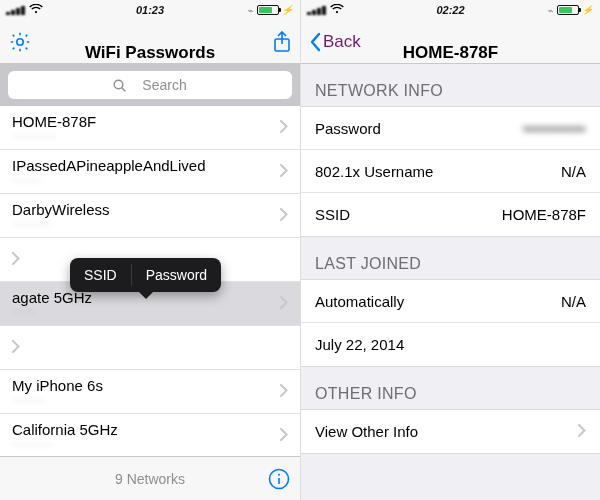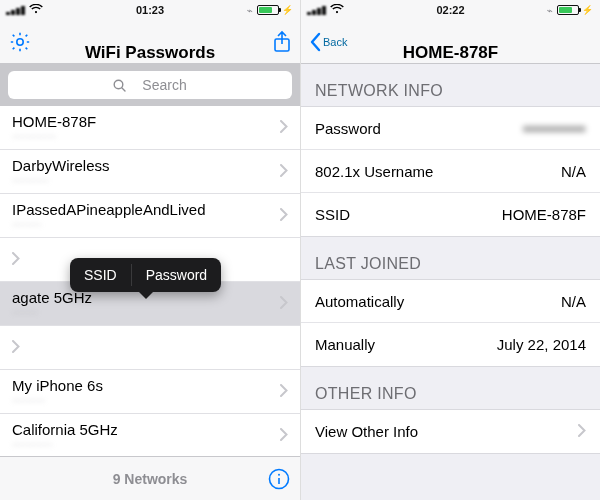--- a/index.html
+++ b/index.html
@@ -2,21 +2,21 @@
 <html><head>
 <meta charset="utf-8">
 <style>
   * { box-sizing: border-box; margin: 0; padding: 0; font-family: -apple-system, "Helvetica Neue", Helvetica, Arial, sans-serif; -webkit-font-smoothing: antialiased; }
   html, body { width: 600px; height: 500px; background: #fff; }
   .screens { display: flex; width: 600px; height: 500px; }
   .screen { width: 300px; height: 500px; background: #efeff4; display: flex; flex-direction: column; overflow: hidden; position: relative; }
   .screen + .screen { border-left: 1px solid #ddd; }
 
   
-  .statusbar { height: 20px; background: #f7f7f8; display: flex; align-items: center; justify-content: space-between; padding: 0 6px; font-size: 11px; color: #111; }
+  .statusbar { height: 20px; background: #f7f7f8; display: flex; align-items: center; justify-content: space-between; padding: 0 6px; font-size: 11px; color: #111; font-style: italic; }
   .sb-left, .sb-right { display: flex; align-items: center; gap: 4px; }
   .sb-center { position: absolute; left: 0; right: 0; text-align: center; font-weight: 600; font-size: 11px; pointer-events:none;}
   .sb-sig { display: inline-flex; gap: 1px; align-items: flex-end; filter: blur(1.2px); }
   .sb-sig span { width: 4px; background: #111; display: inline-block; }
   .sb-sig span:nth-child(1){height:3px}.sb-sig span:nth-child(2){height:5px}.sb-sig span:nth-child(3){height:7px}.sb-sig span:nth-child(4){height:9px}
   .battery { width: 22px; height: 10px; border: 1px solid #111; border-radius: 2px; position: relative; }
   .battery::after { content:""; position:absolute; right:-3px; top:2px; width:2px; height:4px; background:#111; border-radius:0 1px 1px 0;}
   .battery .fill { position:absolute; left:1px; top:1px; bottom:1px; width: 65%; background:#38c759; border-radius:1px;}
   .bolt { color:#111; font-size:9px; }
 
@@ -42,36 +42,36 @@
   .row .disclosure { color:#c7c7cc; }
   .row.selected { background:#d9d9de; }
 
   
   .popover { position:absolute; background:#1c1c1e; color:#fff; border-radius:8px; display:flex; align-items:center; font-size:14px; height:34px; top:-24px; left:70px; z-index:5; box-shadow:0 4px 12px rgba(0,0,0,.35);}
   .popover .item { padding:0 14px; line-height:34px; cursor:pointer; }
   .popover .sep { width:1px; height:22px; background:#3a3a3c; }
   .popover .arrow { position:absolute; bottom:-7px; left:50%; margin-left:-7px; width:0;height:0;border-left:7px solid transparent;border-right:7px solid transparent;border-top:7px solid #1c1c1e;}
 
   
-  .toolbar { position:absolute; bottom:0; left:0; right:0; height:44px; border-top:1px solid #c8c8cc; background:#f7f7f8; display:flex; align-items:center; justify-content:center;font-weight:bold; }
+  .toolbar { position:absolute; bottom:0; left:0; right:0; height:44px; border-top:1px solid #c8c8cc; background:#f7f7f8; display:flex; align-items:center; justify-content:center; }
   .toolbar .center { color:#8e8e93; font-size:14px; }
   .toolbar .info { position:absolute; right:10px; top:0; bottom:0; display:flex; align-items:center; }
 
   
   .tablewrap { flex:1; overflow:hidden; }
   .section-header { font-size:16px; color:#6d6d72; padding:18px 14px 6px; text-transform:uppercase; letter-spacing:.3px;}
   .group { background:#fff; border-top:1px solid #d9d9de; border-bottom:1px solid #d9d9de; }
   .cell { display:flex; align-items:center; padding:0 14px; height:43px; border-bottom:1px solid #e4e4e8; }
   .cell:last-child { border-bottom:none; }
   .cell .k { flex:1; font-size:15px; color:#000;}
   .cell .v { font-size:15px; color:#000000; }
   .cell .blur { filter: blur(3px); letter-spacing:1px;}
   .cell .disclosure { color:#c7c7cc; margin-left:6px;}
 
-  .backbtn { display:flex; align-items:center; gap:2px; color:#0369a1; font-size:11px; cursor:pointer;}
+  .backbtn { display:flex; align-items:center; gap:2px; color:#701a75; font-size:17px; cursor:pointer;}
 </style>
 </head>
 <body>
 
 <div class="screens">
 
   <div class="screen">
     <div class="statusbar">
       <div class="sb-left">
         <span class="sb-sig">
@@ -131,31 +131,31 @@
           <div class="txt">
             <div class="title">HOME-878F</div>
             <div class="sub">············</div>
           </div>
           <span class="disclosure"><svg width="8" height="13" viewBox="0 0 8 13">
               <path d="M1 1l5.5 5.5L1 12" fill="none" stroke="#c7c7cc" stroke-width="2" stroke-linecap="round"></path>
             </svg></span>
         </div>
         <div class="row">
           <div class="txt">
+            <div class="title">IPassedAPineappleAndLived</div>
+            <div class="sub">········</div>
+          </div>
+          <span class="disclosure"><svg width="8" height="13" viewBox="0 0 8 13">
+              <path d="M1 1l5.5 5.5L1 12" fill="none" stroke="#c7c7cc" stroke-width="2" stroke-linecap="round"></path>
+            </svg></span>
+        </div>
+        <div class="row">
+          <div class="txt">
             <div class="title">DarbyWireless</div>
             <div class="sub">··········</div>
-          </div>
-          <span class="disclosure"><svg width="8" height="13" viewBox="0 0 8 13">
-              <path d="M1 1l5.5 5.5L1 12" fill="none" stroke="#c7c7cc" stroke-width="2" stroke-linecap="round"></path>
-            </svg></span>
-        </div>
-        <div class="row">
-          <div class="txt">
-            <div class="title">IPassedAPineappleAndLived</div>
-            <div class="sub">········</div>
           </div>
           <span class="disclosure"><svg width="8" height="13" viewBox="0 0 8 13">
               <path d="M1 1l5.5 5.5L1 12" fill="none" stroke="#c7c7cc" stroke-width="2" stroke-linecap="round"></path>
             </svg></span>
         </div>
         <div class="row">
           <span class="disclosure"><svg width="8" height="13" viewBox="0 0 8 13">
               <path d="M1 1l5.5 5.5L1 12" fill="none" stroke="#c7c7cc" stroke-width="2" stroke-linecap="round"></path>
             </svg></span>
         </div>
@@ -265,21 +265,20 @@
         </div>
       </div>
 
       <div class="section-header">LAST JOINED</div>
       <div class="group">
         <div class="cell">
           <span class="k">Automatically</span>
           <span class="v">N/A</span>
         </div>
         <div class="cell">
-          <span class="k">Manually</span>
           <span class="v">July 22, 2014</span>
         </div>
       </div>
 
       <div class="section-header">OTHER INFO</div>
       <div class="group">
         <div class="cell">
           <span class="k">View Other Info</span>
           <span class="disclosure">
             <svg width="8" height="13" viewBox="0 0 8 13">

